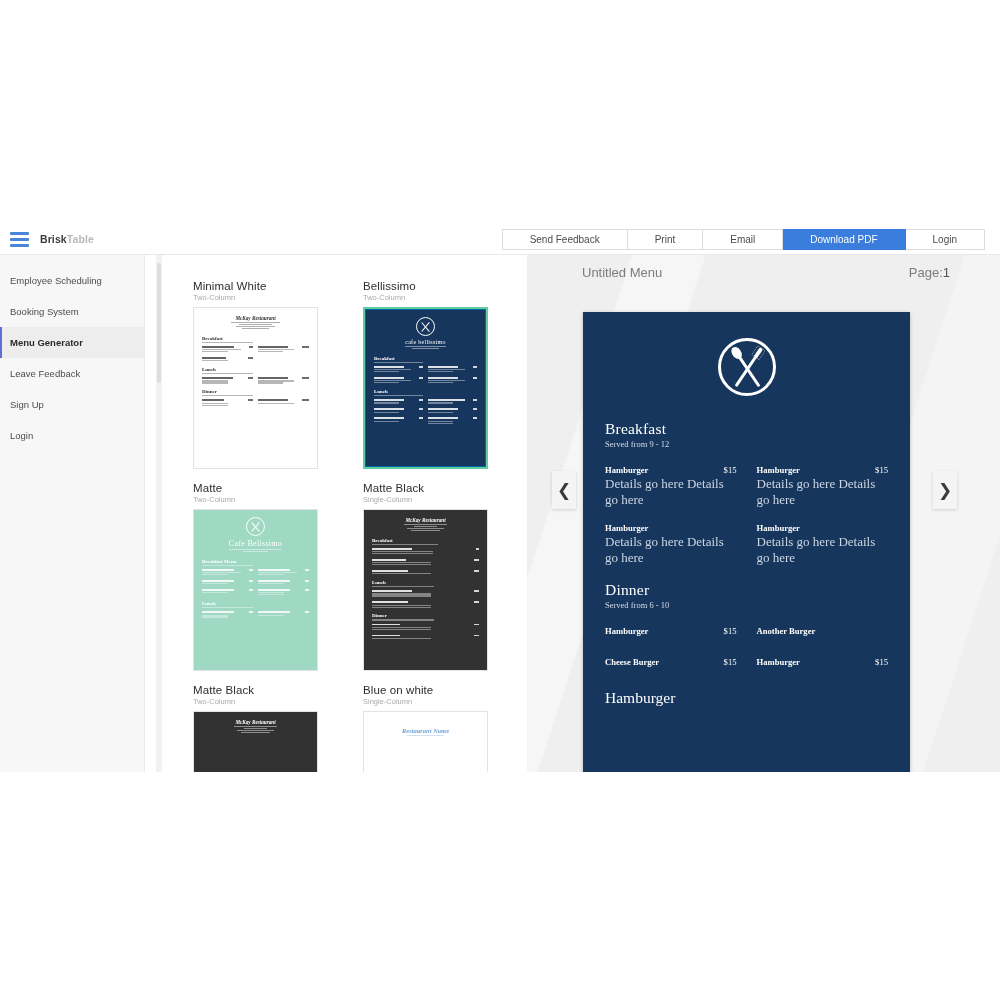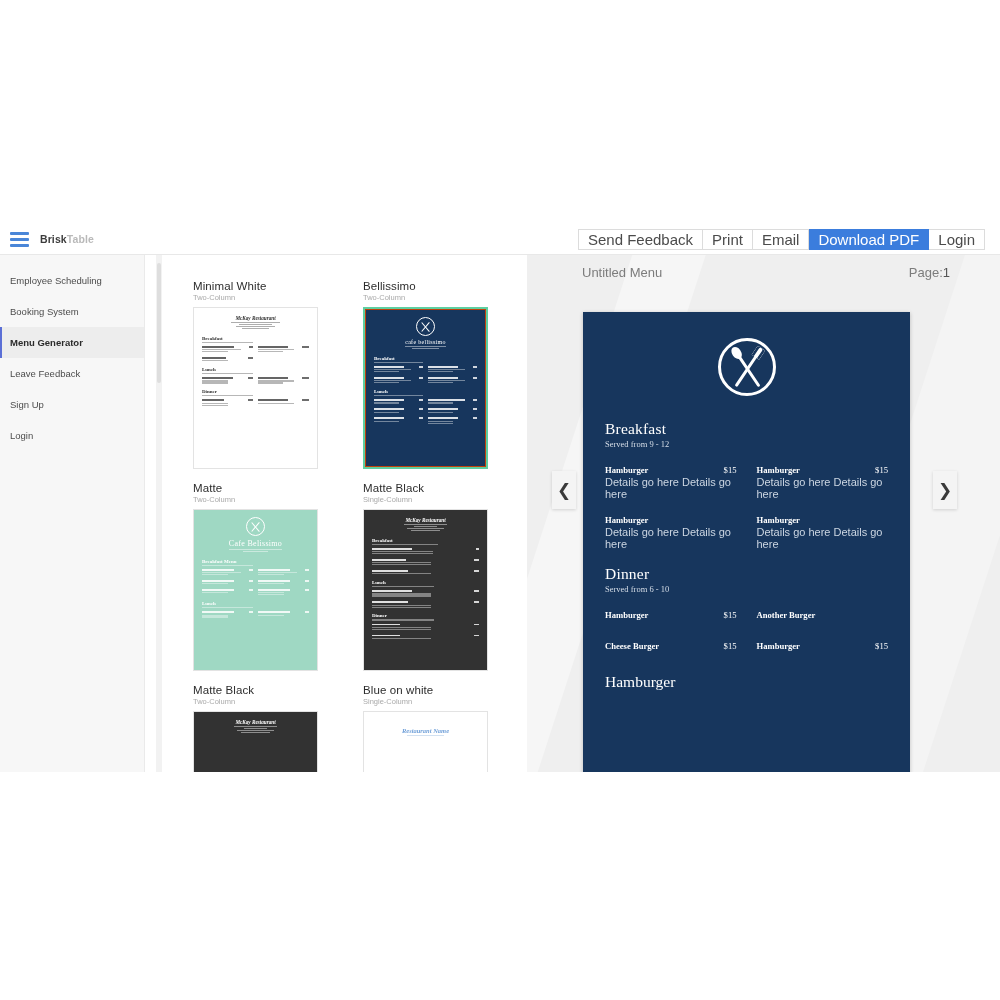--- a/index.html
+++ b/index.html
@@ -37,22 +37,22 @@
   }
   .brand .b1 { color: #3c3c3c; font-weight: 600; }
   .brand .b2 { color: #b9b9b9; font-weight: 600; }
 
   .topbtns {
     position: absolute; right: 15px; top: 4px;
     display: flex; height: 21px;
   }
   .topbtns .tb {
     display: flex; align-items: center;
-    padding: 0 9px;
-    font-size: 15px;
+    padding: 0 27px;
+    font-size: 10px;
     color: #4b4b4b;
     background: #fff;
     border: 1px solid #dcdcdc;
     border-left-width: 0;
     cursor: pointer;
     white-space: nowrap;
   }
   .topbtns .tb:first-child { border-left-width: 1px; }
   .topbtns .tb.primary {
     background: #3b7ddd; color: #ffffff; border-color: #3b7ddd;
@@ -119,21 +119,21 @@
   .card h3 {
     font-size: 11.5px; font-weight: 400; color: #2d2d2d;
     letter-spacing: .1px; margin-bottom: 1px;
   }
   .card .sub {
     font-size: 7.5px; color: #a9a9a9; margin-bottom: 5px;
   }
   .thumb {
     width: 125px; height: 162px;
     border: 1px solid #e3e3e3;
-    background: #c2410c;
+    background: #0369a1;
     position: relative;
     overflow: hidden;
     cursor: pointer;
   }
   .thumb.sel { border: 2px solid #5ecfa0; padding: 1px; }
   .thumb .sheet {
     width: 100%; height: 100%;
     position: relative; overflow: hidden;
   }
   .thumb.light .sheet { background: #ffffff; }
@@ -257,22 +257,22 @@
   .item .line { display: flex; justify-content: space-between; align-items: baseline; }
   .item .nm {
     font-family: "Liberation Serif", serif;
     font-size: 8.6px; font-weight: 700;
   }
   .item .pr {
     font-family: "Liberation Serif", serif;
     font-size: 8.6px; font-weight: 400;
   }
   .item .ds {
-    font-family: Liberation Sans, sans-serif;
-    font-size: 11px; color: #ccd6e2; margin-top: 1px;
+    font-family: Liberation Serif, serif;
+    font-size: 13px; color: #ccd6e2; margin-top: 1px;
   }
   .items.compact .item { margin-bottom: 21px; }
   .items.compact .item .nm { font-size: 8.6px; }
   .free-title {
     font-family: "Liberation Serif", serif;
     font-size: 15.5px; font-weight: 400; padding: 0 22px; margin-top: 1px;
   }
 
   .arrow {
     position: absolute; top: 216px;

